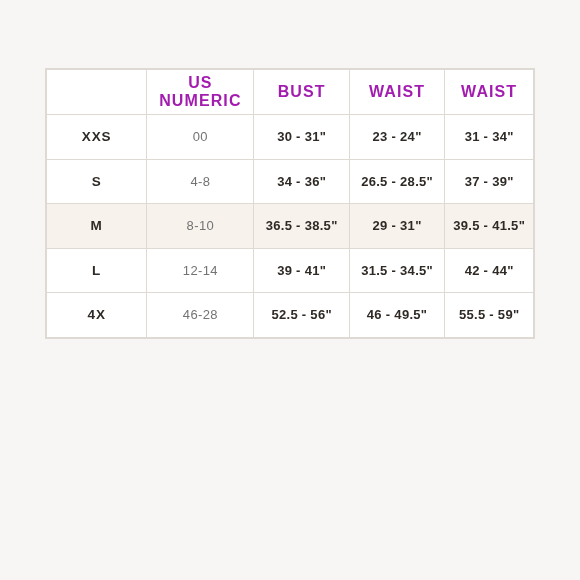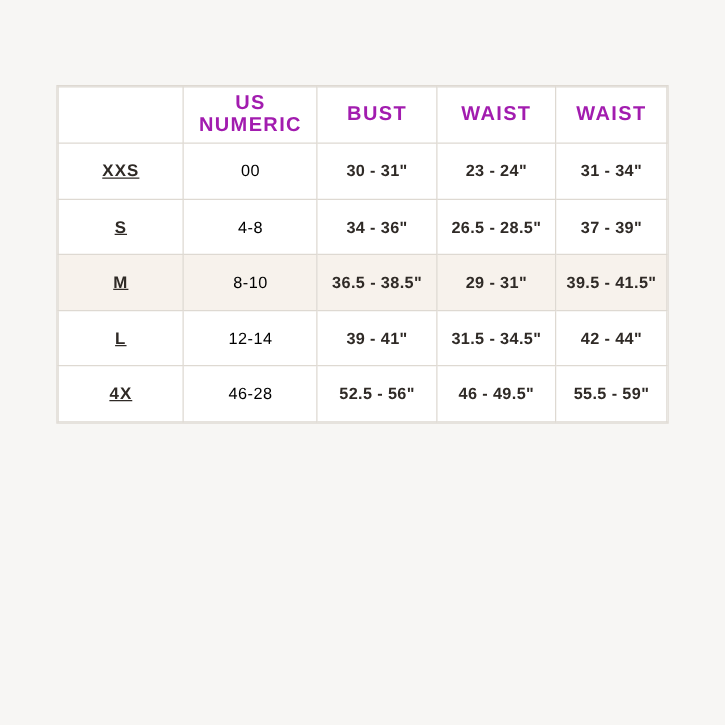--- a/index.html
+++ b/index.html
@@ -62,27 +62,26 @@
     background: #ffffff;
   }
   tbody tr.even td {
     background: #f7f2ec;
   }
   td.size-label {
     font-size: 13.5px;
     font-weight: bold;
     letter-spacing: 0.9px;
     color: #2f2a26;
-    text-decoration: underline;
   }
   td.numeric {
     font-size: 13px;
     font-weight: normal;
     letter-spacing: 0.4px;
-    color: #000000;
+    color: #737373;
   }
   td.measure {
     font-size: 13px;
     font-weight: bold;
     letter-spacing: 0.3px;
     color: #2f2a26;
   }
 </style>
 </head>
 <body>

